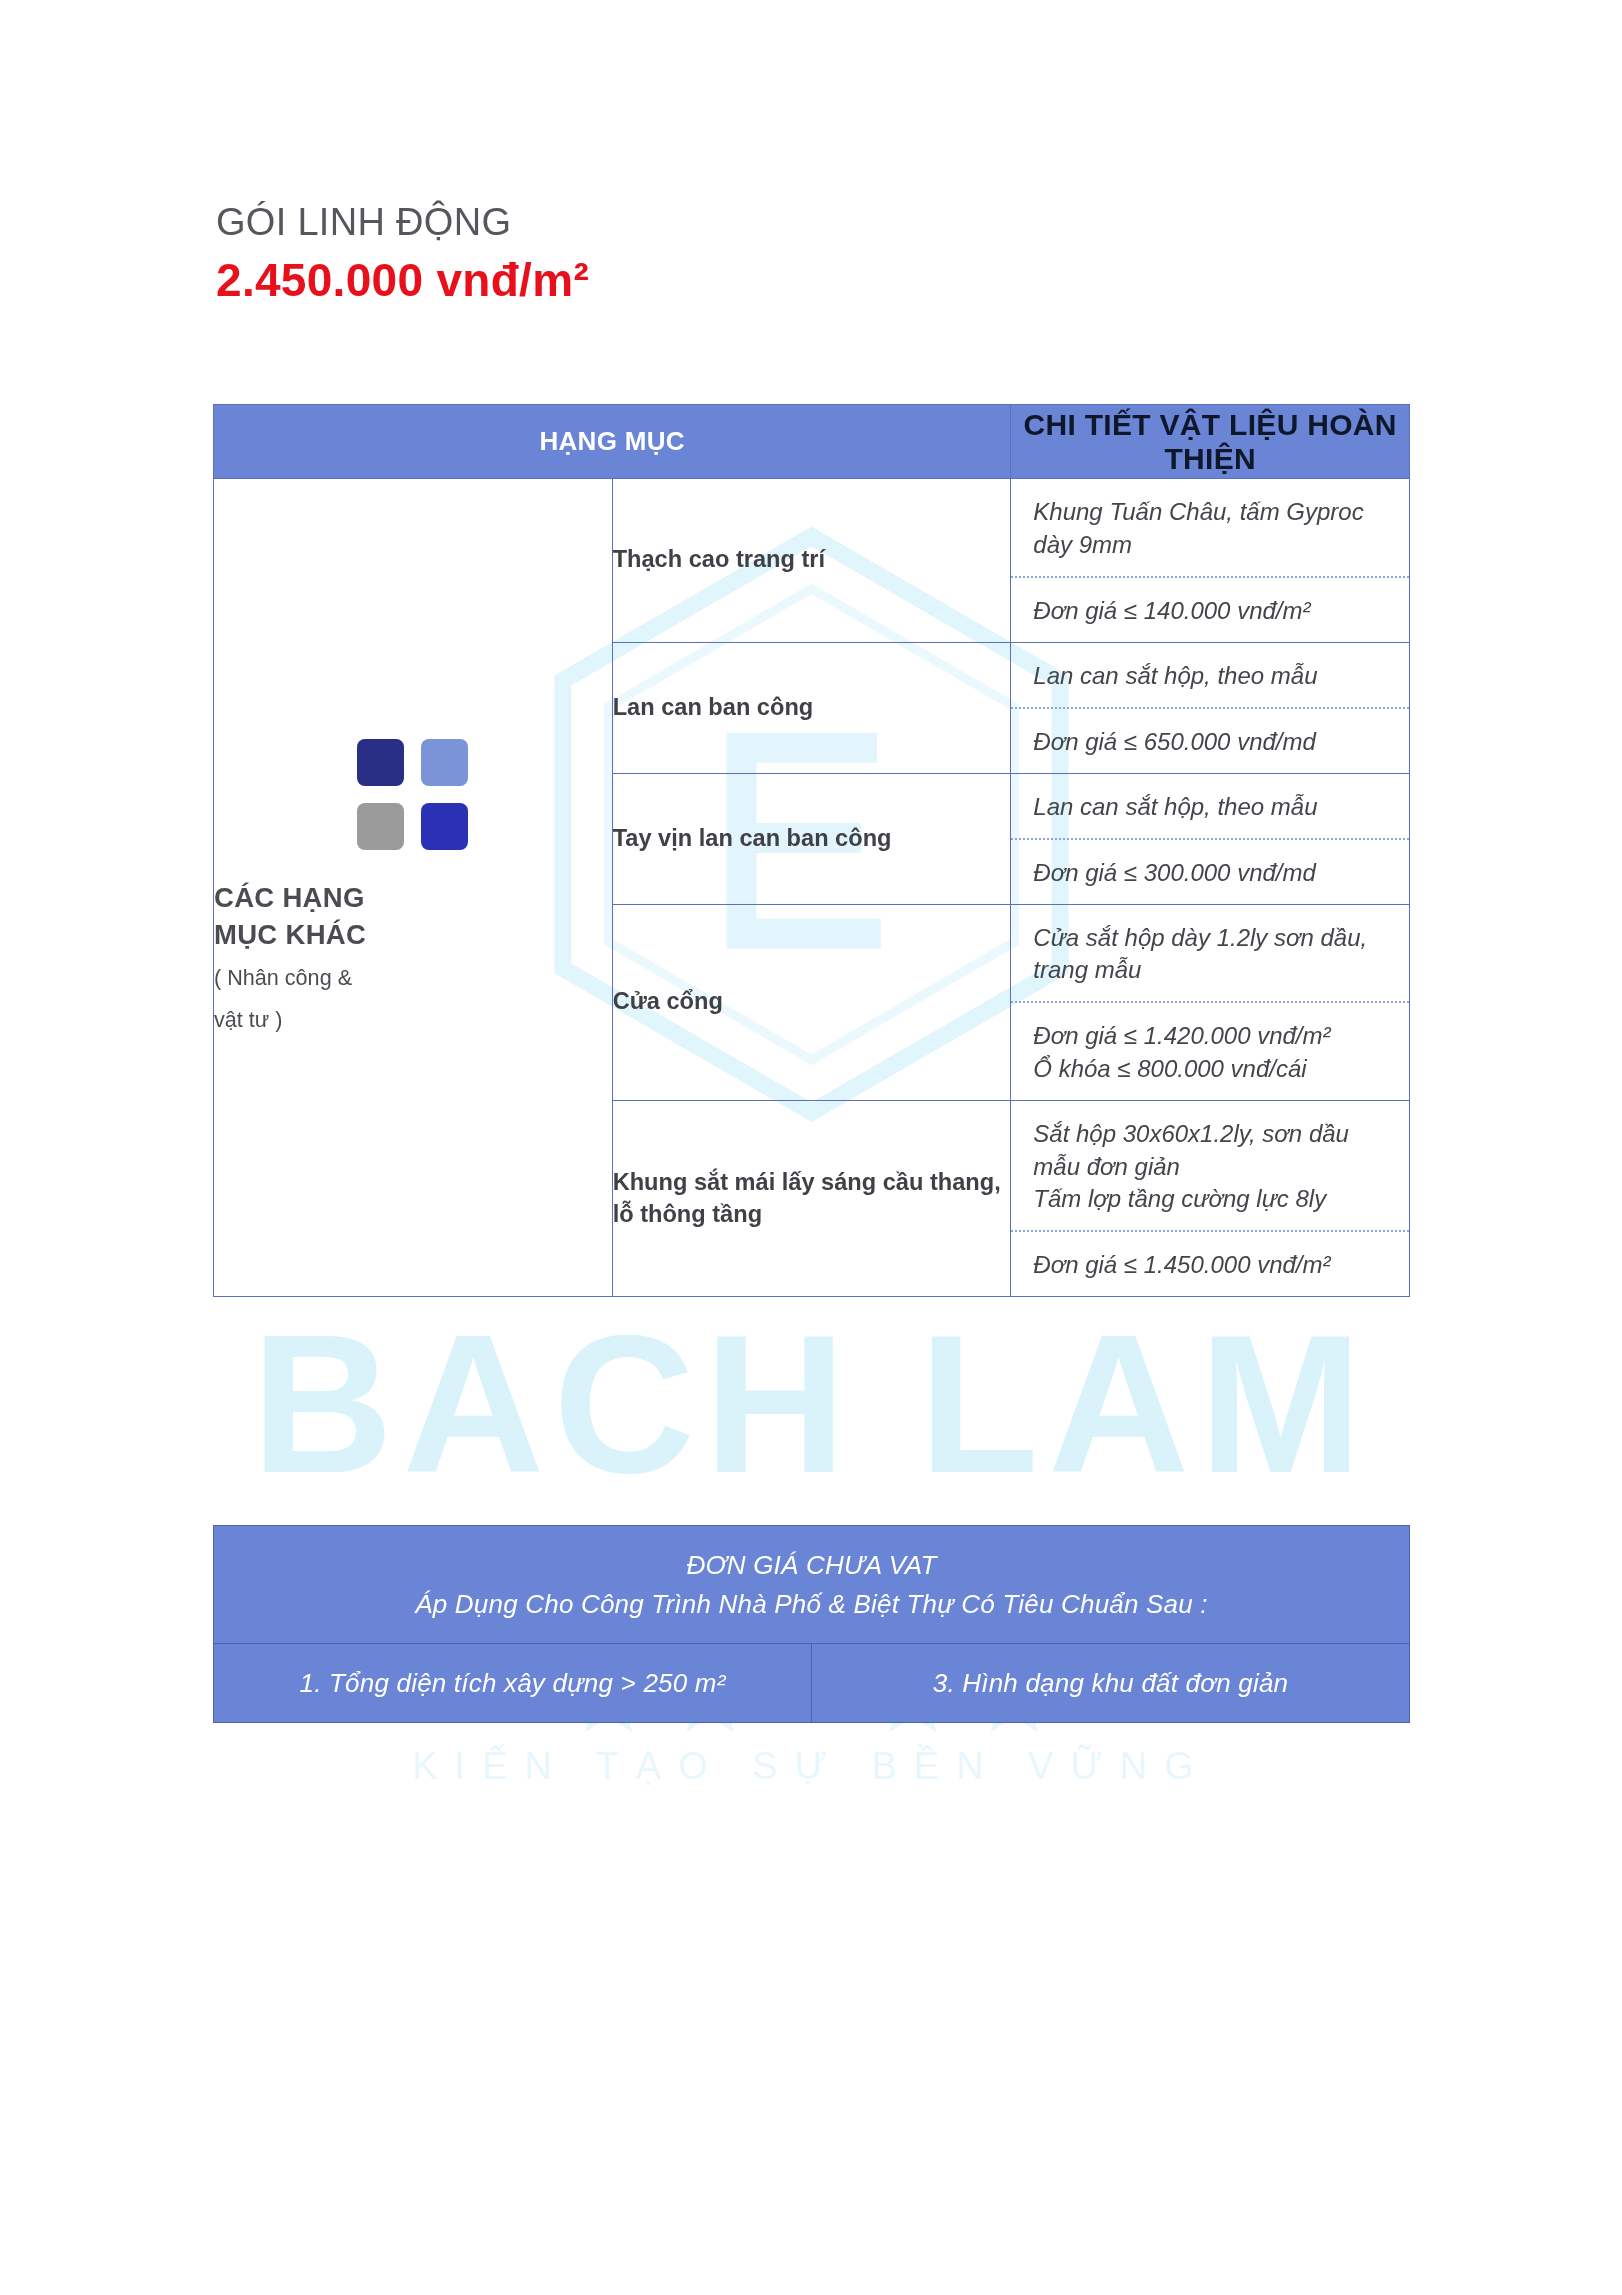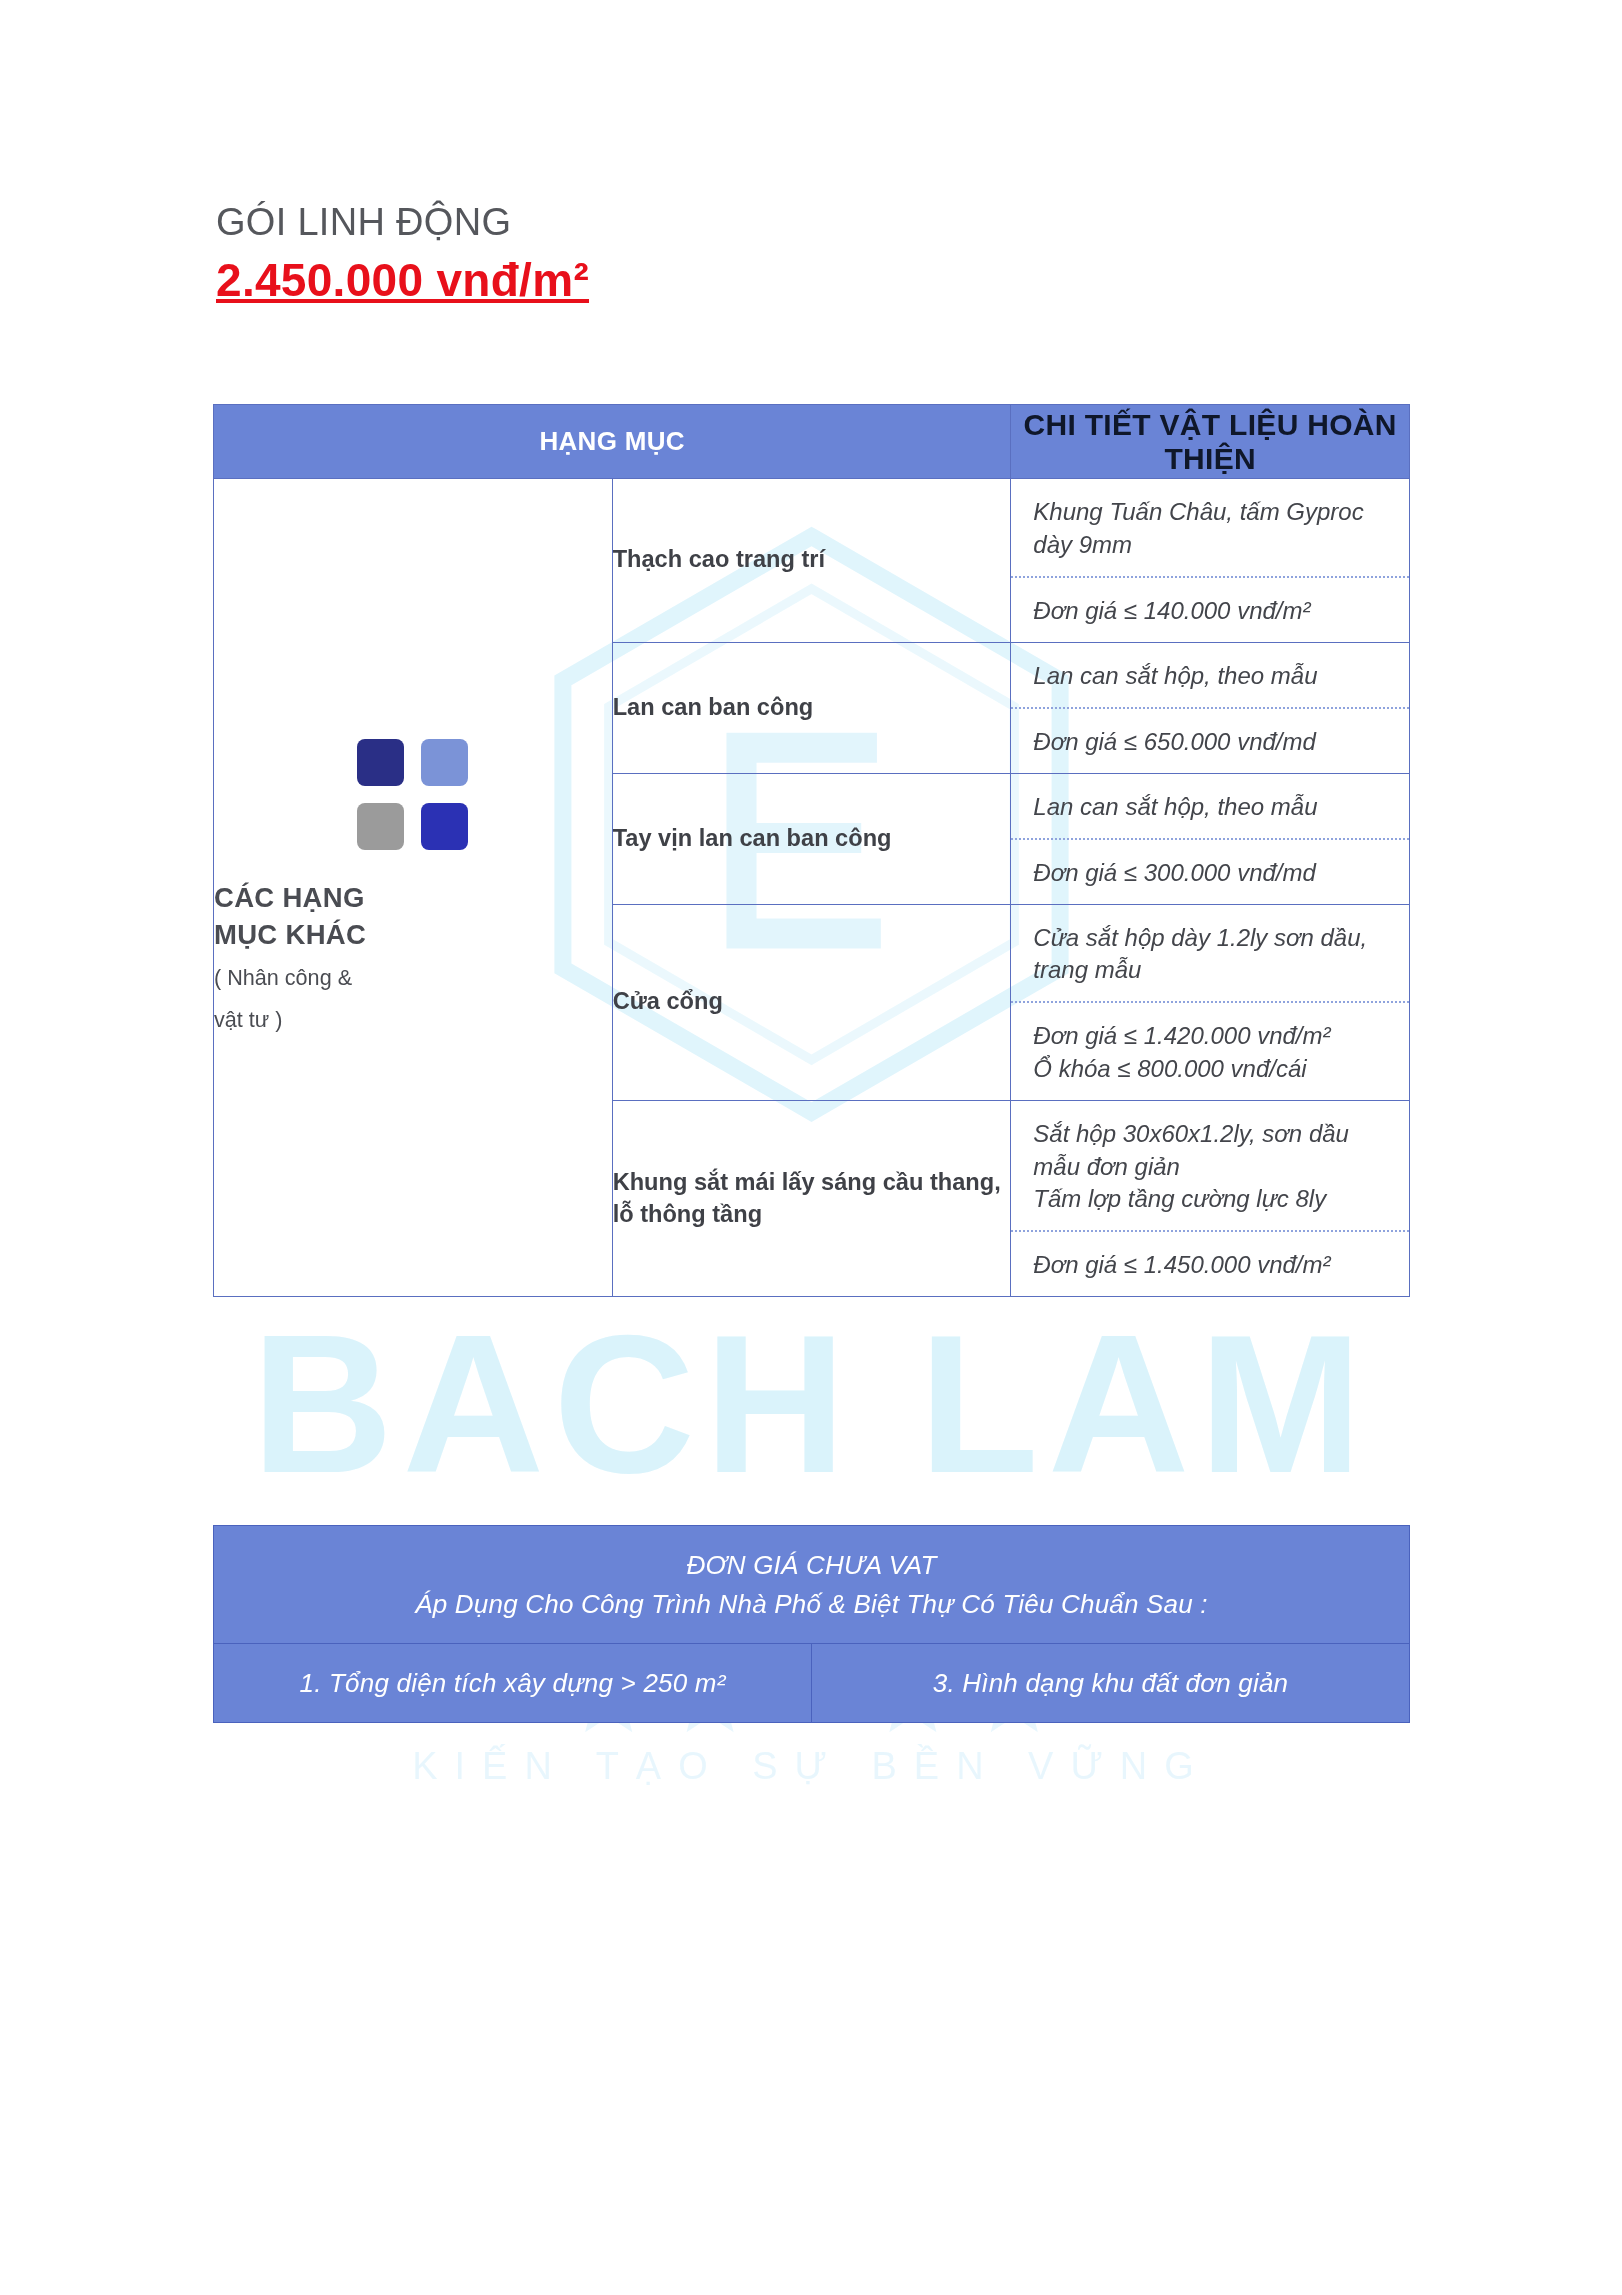--- a/index.html
+++ b/index.html
@@ -58,21 +58,20 @@
     color: #55575c;
     letter-spacing: 0.3px;
     font-family: "Liberation Sans", sans-serif;
   }
   .header-price {
     font-size: 46px;
     font-weight: bold;
     color: #e8101b;
     margin-top: 9.2px;
     letter-spacing: 0.3px;
-    text-decoration: underline;
   }
 
   
   .main-table {
     position: absolute;
     left: 213px;
     top: 404px;
     width: 1197px;
     border-collapse: collapse;
     z-index: 2;

